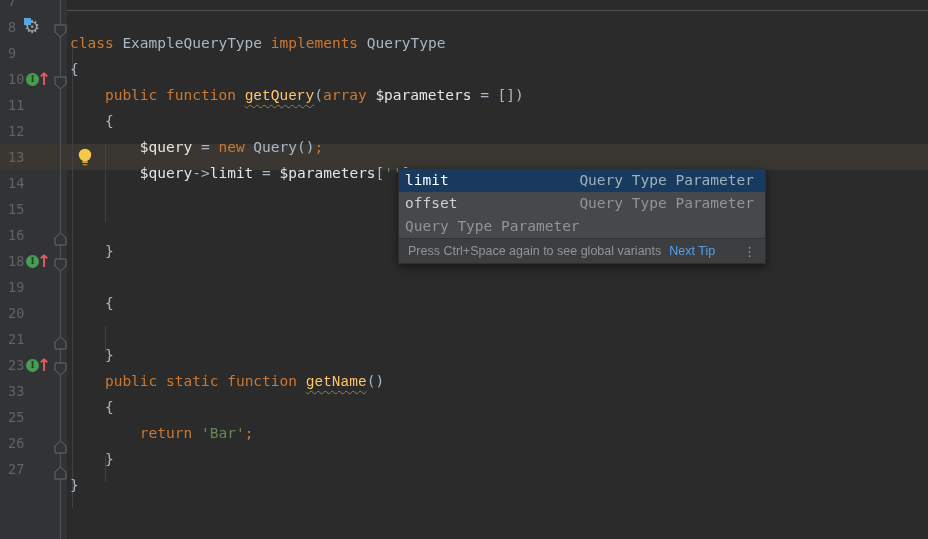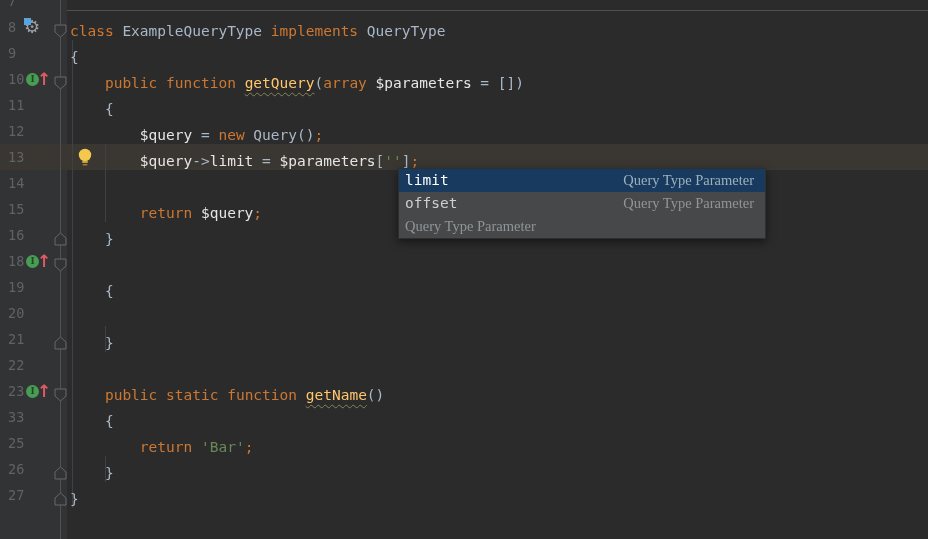--- a/index.html
+++ b/index.html
@@ -16,24 +16,24 @@
   .indent-guide{position:absolute;width:1px;background:#3f4245;}
   .ig-class{left:72px;top:40px;height:468px;}
   .ig-m1{left:105px;top:144px;height:78px;}
   .ig-m2{left:105px;top:326px;height:26px;}
   .ig-m3{left:105px;top:456px;height:26px;}
 
   
   .rows{position:absolute;left:0;top:-12px;width:928px;}
   .row{position:relative;height:26px;line-height:26px;font-size:14.5px;}
   .lnum{position:absolute;left:8px;top:0;color:#606366;font-size:13.5px;}
-  .code{position:absolute;left:70px;top:4px;white-space:pre;text-align:right;}
+  .code{position:absolute;left:70px;top:16px;white-space:pre;text-align:right;}
   .kw{color:#cc7832;}
   .pl{color:#a9b7c6;}
-  .me{color:#ffc66d;text-decoration:underline wavy #85855a;text-decoration-thickness:1px;text-underline-offset:4px;}
+  .me{color:#ffc66d;text-decoration:underline wavy #85855a;text-decoration-thickness:1px;text-underline-offset:4px;font-family:Liberation Mono, monospace;}
   .va{color:#e5e5e5;}
   .st{color:#6a8759;}
 
   
   .gicon{position:absolute;left:24px;top:0;width:24px;height:26px;display:block;}
   .gear{color:#9aa0a4;font-size:18px;line-height:26px;font-family:"DejaVu Sans",sans-serif;}
   .gsq{position:absolute;left:0;top:4px;width:7px;height:7px;background:#57a6e2;}
   .ovr .oc{
     position:absolute;left:2px;top:7px;width:13px;height:13px;border-radius:50%;
     background:#499c54;color:#23461f;font-size:9px;font-weight:bold;line-height:13px;text-align:center;
@@ -47,21 +47,21 @@
   
   .popup{
     position:absolute;left:398px;top:168px;width:368px;
     background:#46484a;border:1px solid #2e2f30;box-sizing:border-box;
     box-shadow:0 3px 8px rgba(0,0,0,.5);
   }
   .pitem{
     height:23px;line-height:23px;display:flex;justify-content:space-between;
     padding:0 11px 0 6px;font-size:14.5px;color:#cfcfcf;
   }
-  .pitem .typ{color:#909598;font-family:Liberation Serif, serif;}
+  .pitem .typ{color:#909598;}
   .pitem.selected{background:#173a5e;color:#ffffff;}
   .pitem.selected .typ{color:#9fb0bd;}
   .pfooter{
     height:24px;display:flex;align-items:center;background:#3c3e40;
     border-top:1px solid #333436;padding:0 9px;
     font-family:"Liberation Sans","DejaVu Sans",sans-serif;font-size:12.5px;color:#8f9699;
   }
   .nexttip{color:#549ff0;margin-left:8px;cursor:pointer;}
   .more{margin-left:auto;color:#9a9a9a;font-size:13px;letter-spacing:0;}
 </style>
@@ -122,21 +122,20 @@
             <rect x="5.5" y="17" width="5" height="1.6" rx="0.8" fill="#9c7f31"></rect>
           </svg></span>
         <div class="code"><span class="pl">        </span><span class="va">$query</span><span class="pl">-&gt;</span><span class="va">limit</span><span class="pl"> = </span><span class="va">$parameters</span><span class="pl">[</span><span class="st">''</span><span class="pl">]</span><span class="kw">;</span></div>
       </div>
       <div class="row">
         <span class="lnum">14</span>
         <div class="code"></div>
       </div>
       <div class="row">
         <span class="lnum">15</span>
-        <div class="code"><span class="pl">        </span><span class="kw">return</span><span class="pl"> </span><span class="va">$query</span><span class="kw">;</span></div>
       </div>
       <div class="row">
         <span class="lnum">16</span>
         <span class="fold"><svg width="13" height="14" viewBox="0 0 13 14">
             <polygon points="6.5,1 12,6 12,13 1,13 1,6" fill="#313335" stroke="#66696c" stroke-width="1"></polygon>
           </svg></span>
         <div class="code"><span class="pl">    }</span></div>
       </div>
       <div class="row">
         <span class="lnum">18</span>
@@ -156,24 +155,20 @@
         <span class="lnum">20</span>
       </div>
       <div class="row">
         <span class="lnum">21</span>
         <span class="fold"><svg width="13" height="14" viewBox="0 0 13 14">
             <polygon points="6.5,1 12,6 12,13 1,13 1,6" fill="#313335" stroke="#66696c" stroke-width="1"></polygon>
           </svg></span>
         <div class="code"><span class="pl">    }</span></div>
       </div>
       <div class="row">
-        <span class="lnum">22</span>
-        <div class="code"></div>
-      </div>
-      <div class="row">
         <span class="lnum">23</span>
         <span class="gicon ovr">
           <span class="oc">I</span>
           <span class="oa">↑</span>
         </span>
         <span class="fold"><svg width="13" height="14" viewBox="0 0 13 14">
             <polygon points="1,1 12,1 12,8 6.5,13 1,8" fill="#313335" stroke="#66696c" stroke-width="1"></polygon>
           </svg></span>
         <div class="code"><span class="pl">    </span><span class="kw">public</span><span class="pl"> </span><span class="kw">static</span><span class="pl"> </span><span class="kw">function</span><span class="pl"> </span><span class="me">getName</span><span class="pl">()</span></div>
       </div>
@@ -210,14 +205,19 @@
       <span class="lbl">limit</span>
       <span class="typ">Query Type Parameter</span>
     </div>
     <div class="pitem">
       <span class="lbl">offset</span>
       <span class="typ">Query Type Parameter</span>
     </div>
     <div class="pitem">
       <span class="typ">Query Type Parameter</span>
     </div>
+    <div class="pfooter">
+      <span class="hint">Press Ctrl+Space again to see global variants</span>
+      <span class="nexttip">Next Tip</span>
+      <span class="more">⋮</span>
+    </div>
   </div>
 </div>
 
 </body></html>

